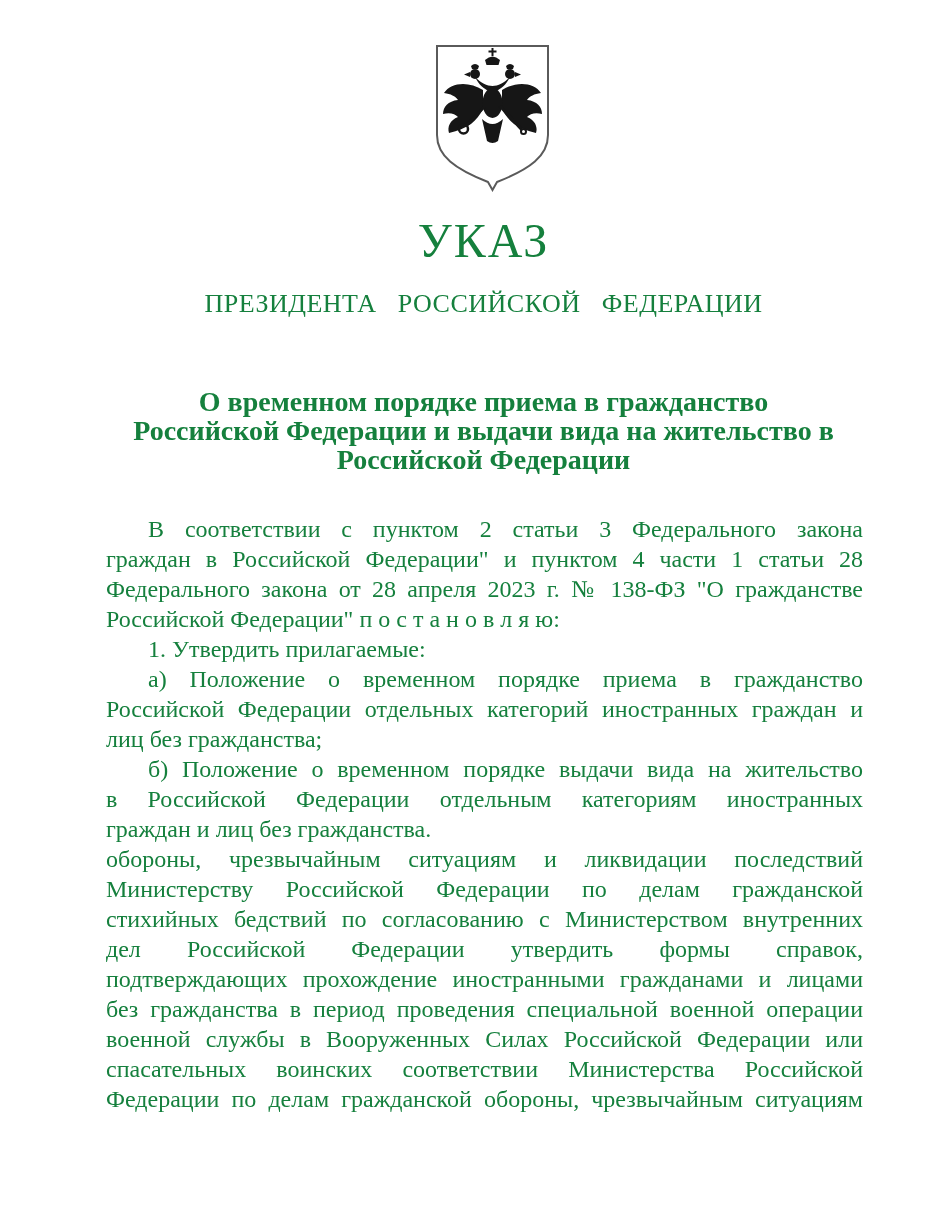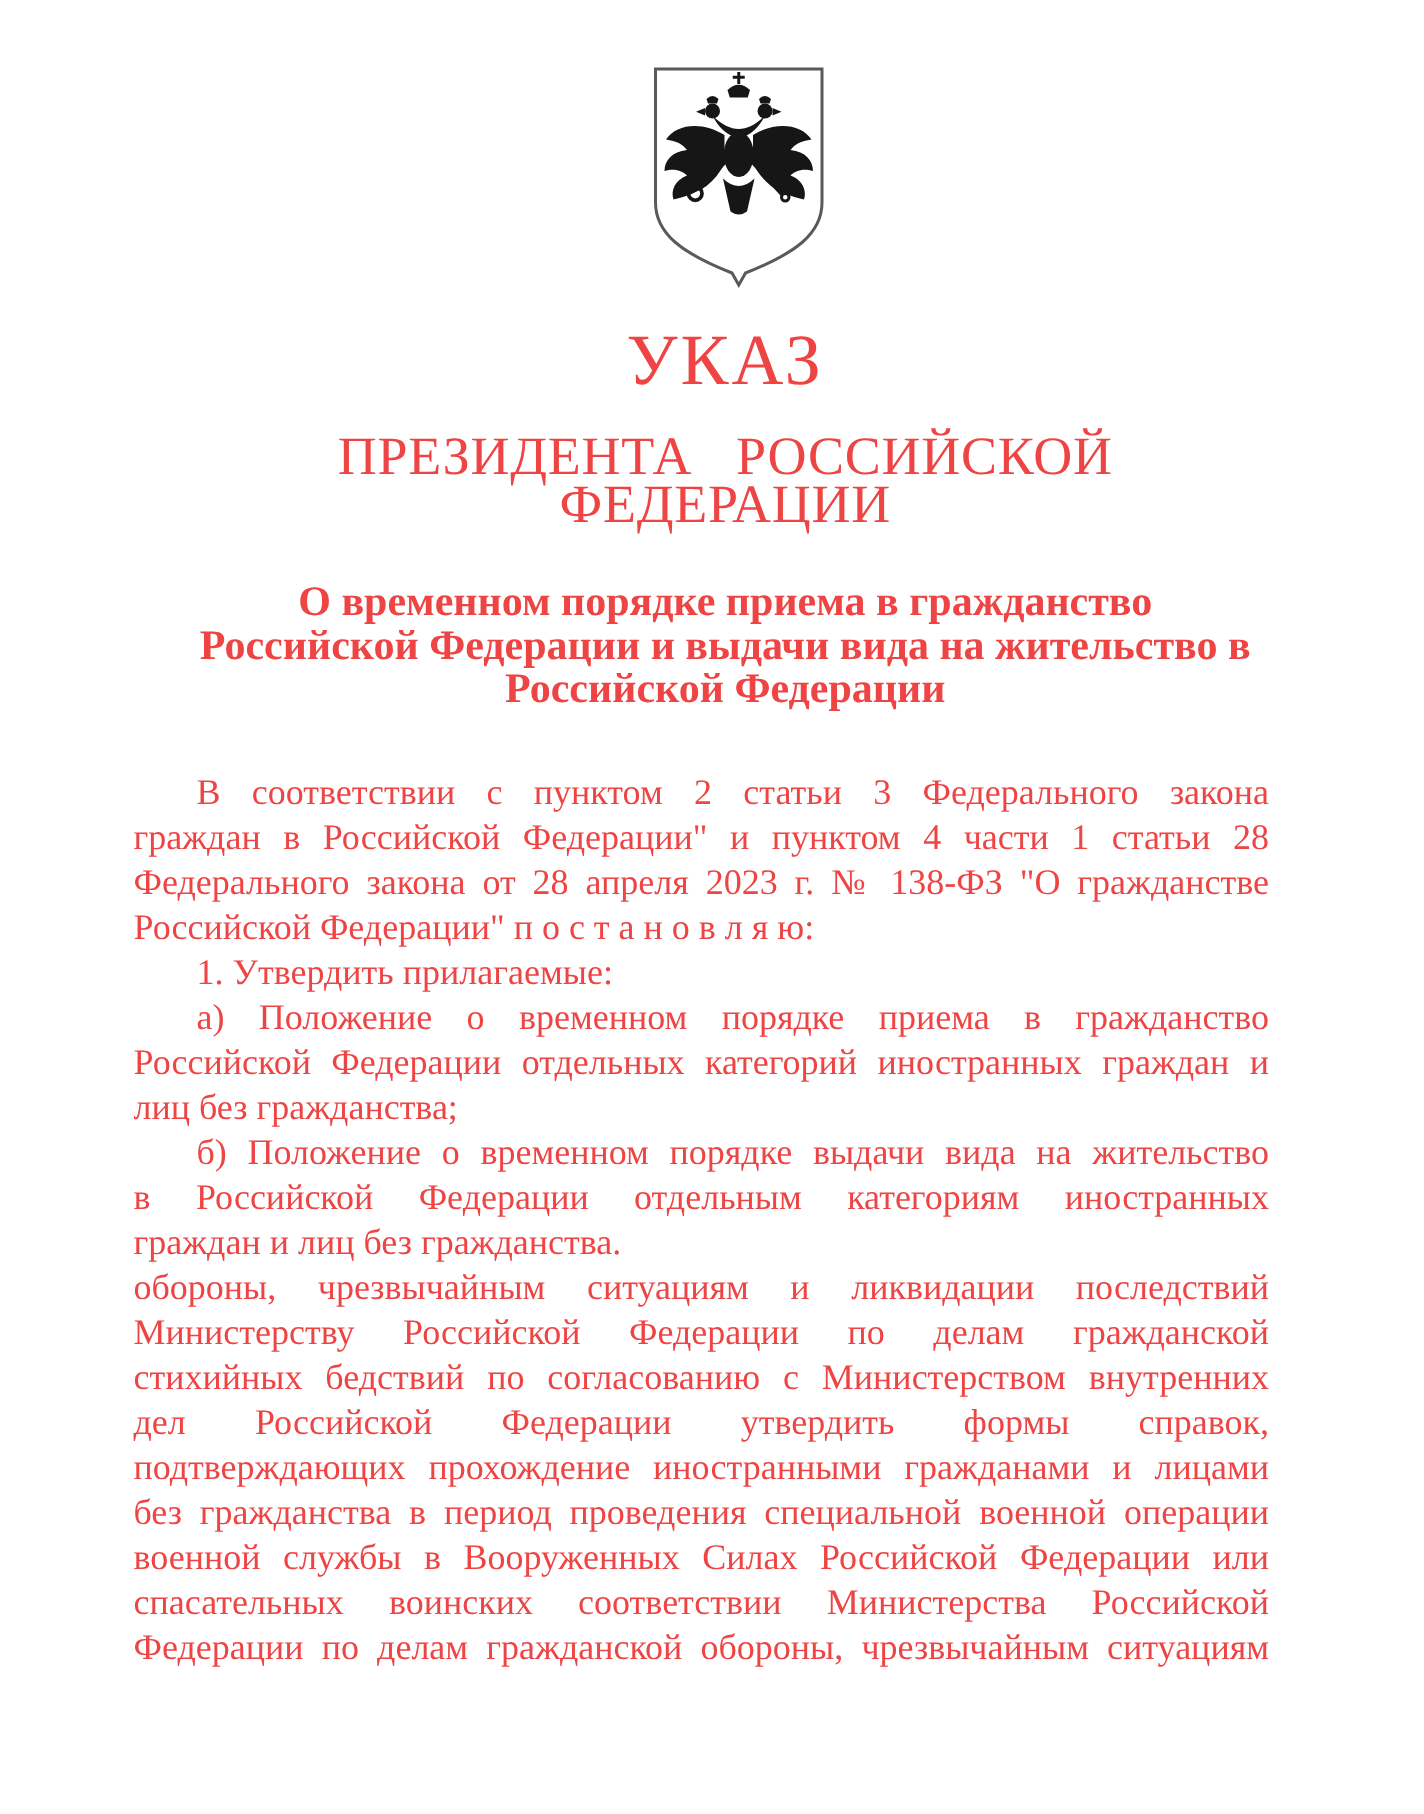--- a/index.html
+++ b/index.html
@@ -5,21 +5,21 @@
   html, body {
     margin: 0;
     padding: 0;
     background: #ffffff;
   }
   .page {
     position: relative;
     width: 949px;
     height: 1209px;
     background: #ffffff;
-    color: #ef4444;
+    color: #15803d;
     font-family: "Liberation Serif", "DejaVu Serif", serif;
     overflow: hidden;
   }
   .emblem-wrap {
     position: absolute;
     left: 427px;
     top: 43px;
     width: 131px;
     height: 149px;
   }
@@ -33,39 +33,39 @@
     line-height: 50px;
     letter-spacing: 2px;
     font-weight: normal;
   }
   .issuer {
     position: absolute;
     left: 105px;
     top: 288px;
     width: 757px;
     text-align: center;
-    font-size: 36px;
+    font-size: 26px;
     line-height: 32px;
     letter-spacing: 0.5px;
     word-spacing: 0.55em;
     font-weight: normal;
   }
   .doc-title {
     position: absolute;
     left: 105px;
     top: 387px;
     width: 757px;
     text-align: center;
     font-weight: bold;
     font-size: 28px;
     line-height: 29px;
   }
   .document-body {
     position: absolute;
-    left: 89px;
+    left: 106px;
     top: 514px;
     width: 757px;
     font-size: 24px;
     line-height: 30px;
   }
   .paragraph { margin: 0; }
   .line {
     white-space: nowrap;
     text-align: justify;
     text-align-last: justify;

